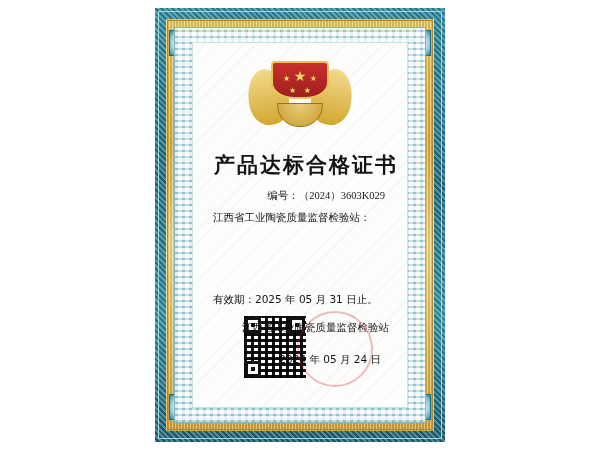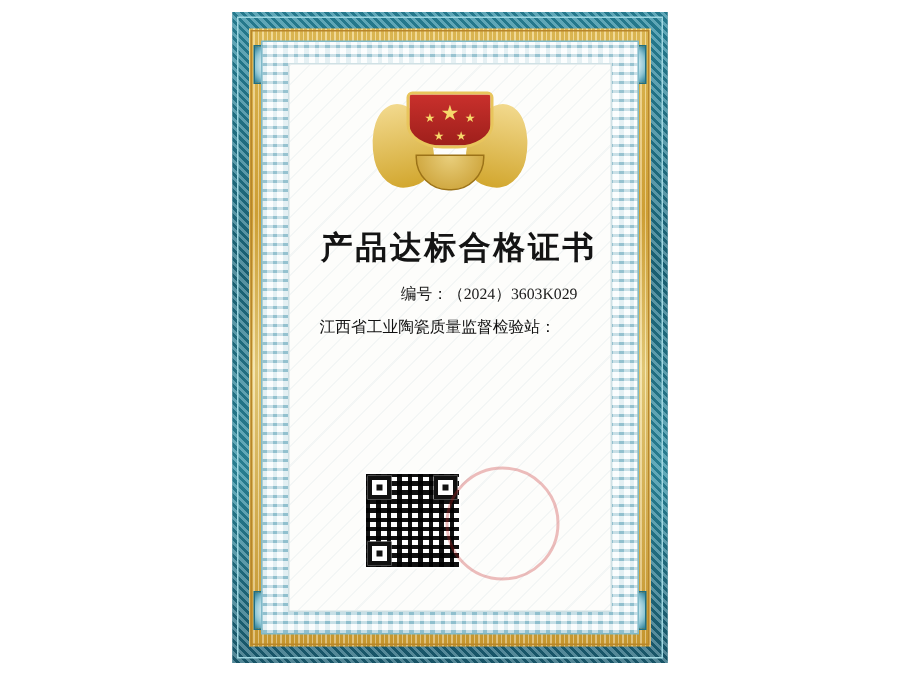--- a/index.html
+++ b/index.html
@@ -349,31 +349,36 @@
 
       <div class="title">产品达标合格证书</div>
 
       <div class="code-line">
         <span>编号：</span><span>（2024）3603K029</span>
       </div>
 
       <div class="recipient">江西省工业陶瓷质量监督检验站：</div>
 
 
+      <div class="validity">
+        <span>有效期：</span><span>2025 年 05 月 31 日止。</span>
+      </div>
 
       <div class="qr">
         <span class="fp tl">
             <i></i>
           </span>
         <span class="fp tr">
             <i></i>
           </span>
         <span class="fp bl">
             <i></i>
           </span>
       </div>
 
+      <div class="issuer">江西省工业陶瓷质量监督检验站</div>
       <div class="seal"></div>
+      <div class="issue-date">2024 年 05 月 24 日</div>
 
     </div>
   </div>
 
 </div>
 
 </body></html>

